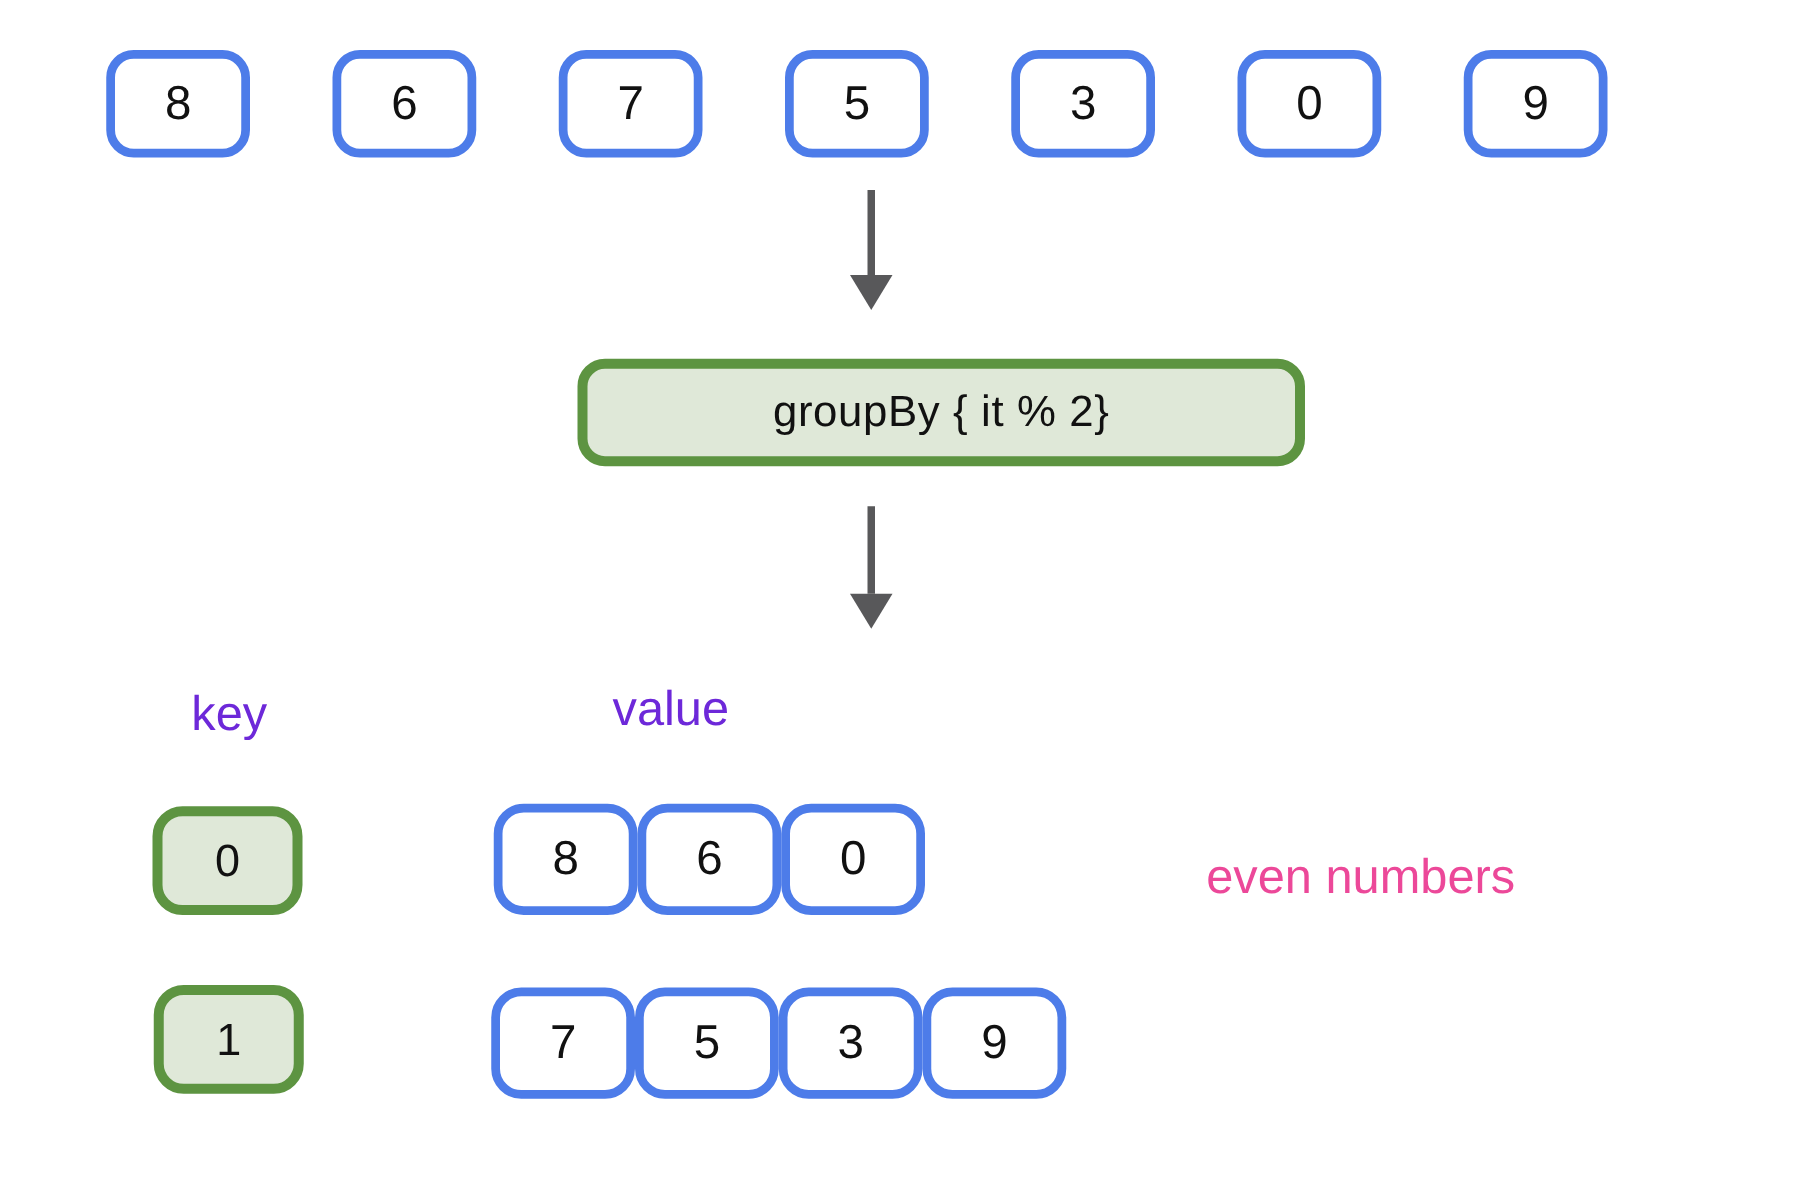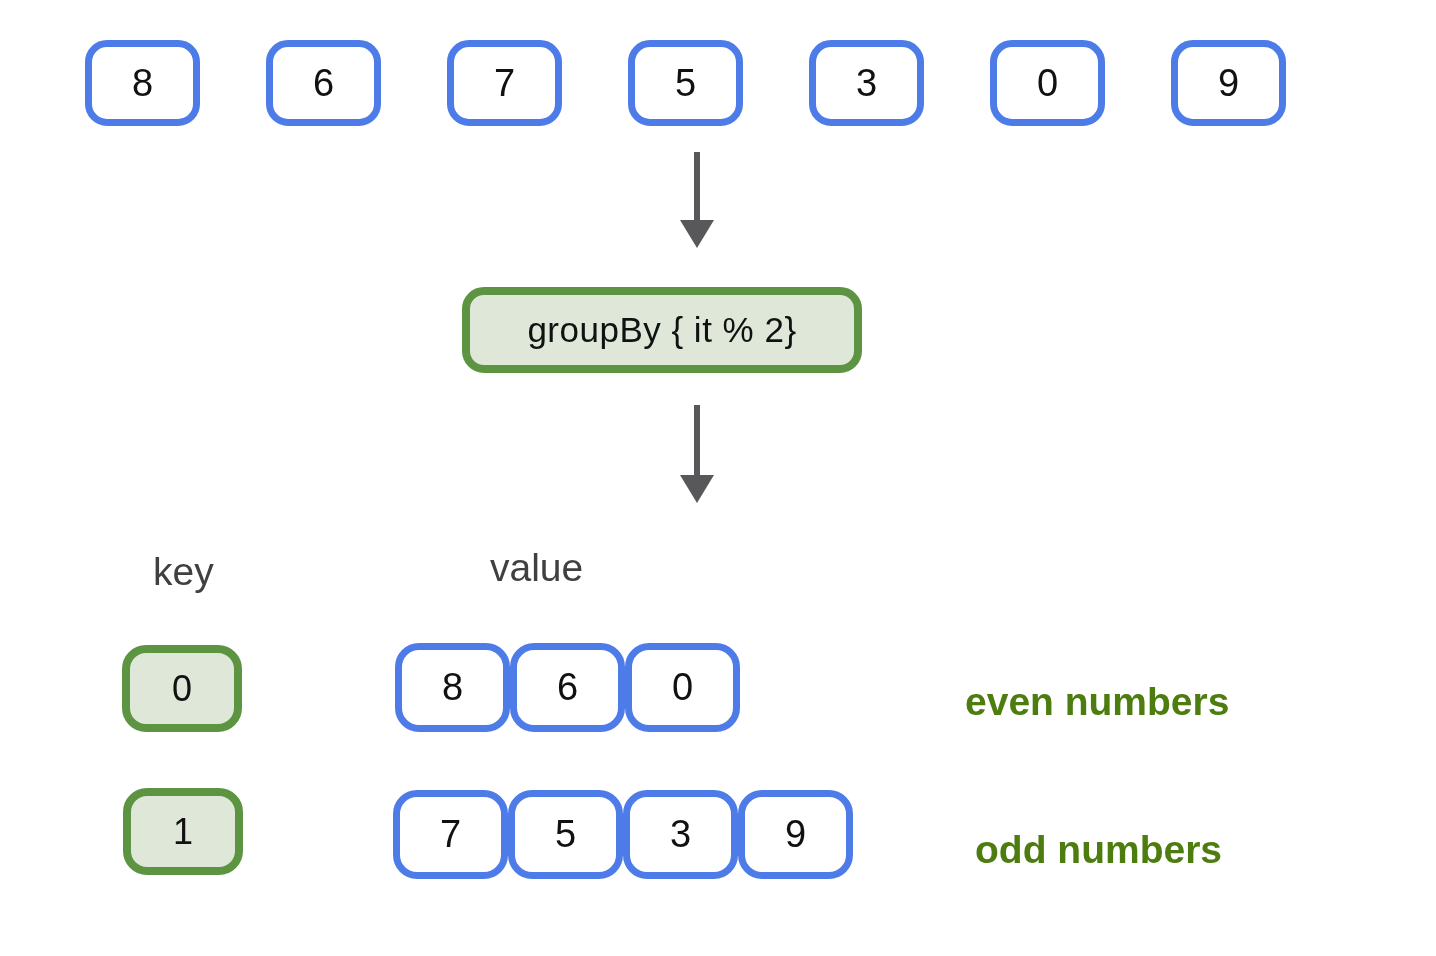--- a/index.html
+++ b/index.html
@@ -51,21 +51,21 @@
     top: 40px;
     display: flex;
     gap: 66px;
   }
 
   
   .op-box {
     position: absolute;
     left: 462px;
     top: 287px;
-    width: 400px;
+    width: 582px;
     height: 86px;
     border: 8px solid #5D9441;
     border-radius: 22px;
     background: #DFE8D8;
     display: flex;
     align-items: center;
     justify-content: center;
     font-size: 35px;
     font-weight: 500;
     color: #111111;
@@ -90,21 +90,21 @@
   .arrow-1 { left: 680px; top: 152px; }
   .arrow-1 .arrow-shaft { height: 68px; }
   .arrow-2 { left: 680px; top: 405px; }
   .arrow-2 .arrow-shaft { height: 70px; }
 
   
   .col-header {
     position: absolute;
     font-size: 39px;
     font-weight: 500;
-    color: #404040;
+    color: #6d28d9;
   }
   .header-key   { left: 153px; top: 550px; }
   .header-value { left: 490px; top: 546px; }
 
   
   .value-strip {
     position: absolute;
     display: flex;
   }
   .value-strip .num-box {
@@ -113,22 +113,22 @@
   }
   .strip-even { left: 395px; top: 643px; }
   .strip-odd  { left: 393px; top: 790px; }
 
   .key-even { left: 122px; top: 645px; }
   .key-odd  { left: 123px; top: 788px; }
 
   .group-label {
     position: absolute;
     font-size: 39px;
-    font-weight: 700;
-    color: #4d7c0f;
+    font-weight: 400;
+    color: #ec4899;
     white-space: nowrap;
   }
   .label-even { left: 965px; top: 680px; }
   .label-odd  { left: 975px; top: 828px; }
 </style>
 </head>
 <body>
 
 <div class="canvas">
 
@@ -165,15 +165,14 @@
   </div>
   <div class="group-label label-even">even numbers</div>
 
   <div class="key-box key-odd">1</div>
   <div class="value-strip strip-odd">
     <div class="num-box">7</div>
     <div class="num-box">5</div>
     <div class="num-box">3</div>
     <div class="num-box">9</div>
   </div>
-  <div class="group-label label-odd">odd numbers</div>
 
 </div>
 
 </body></html>

